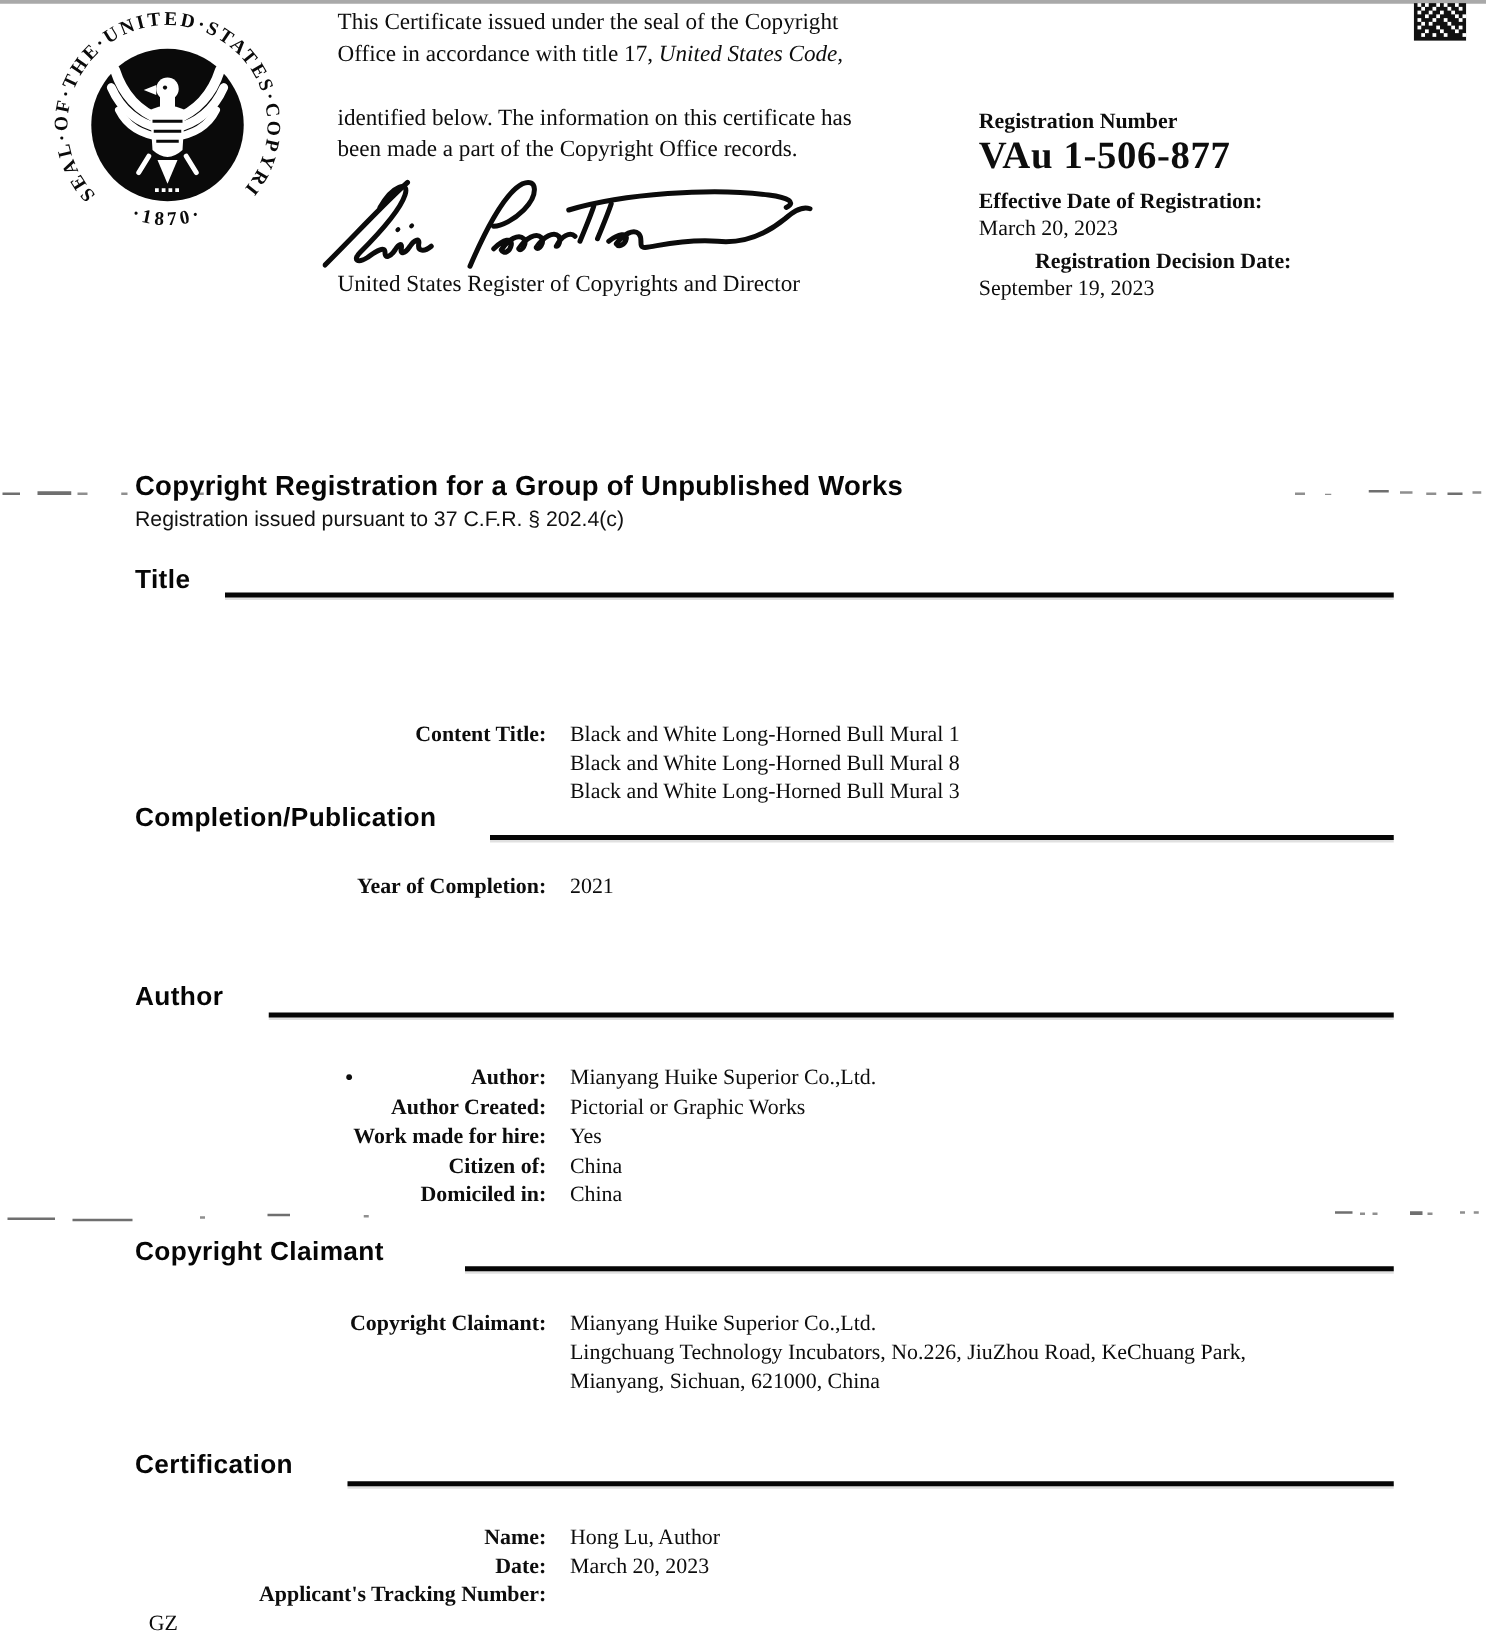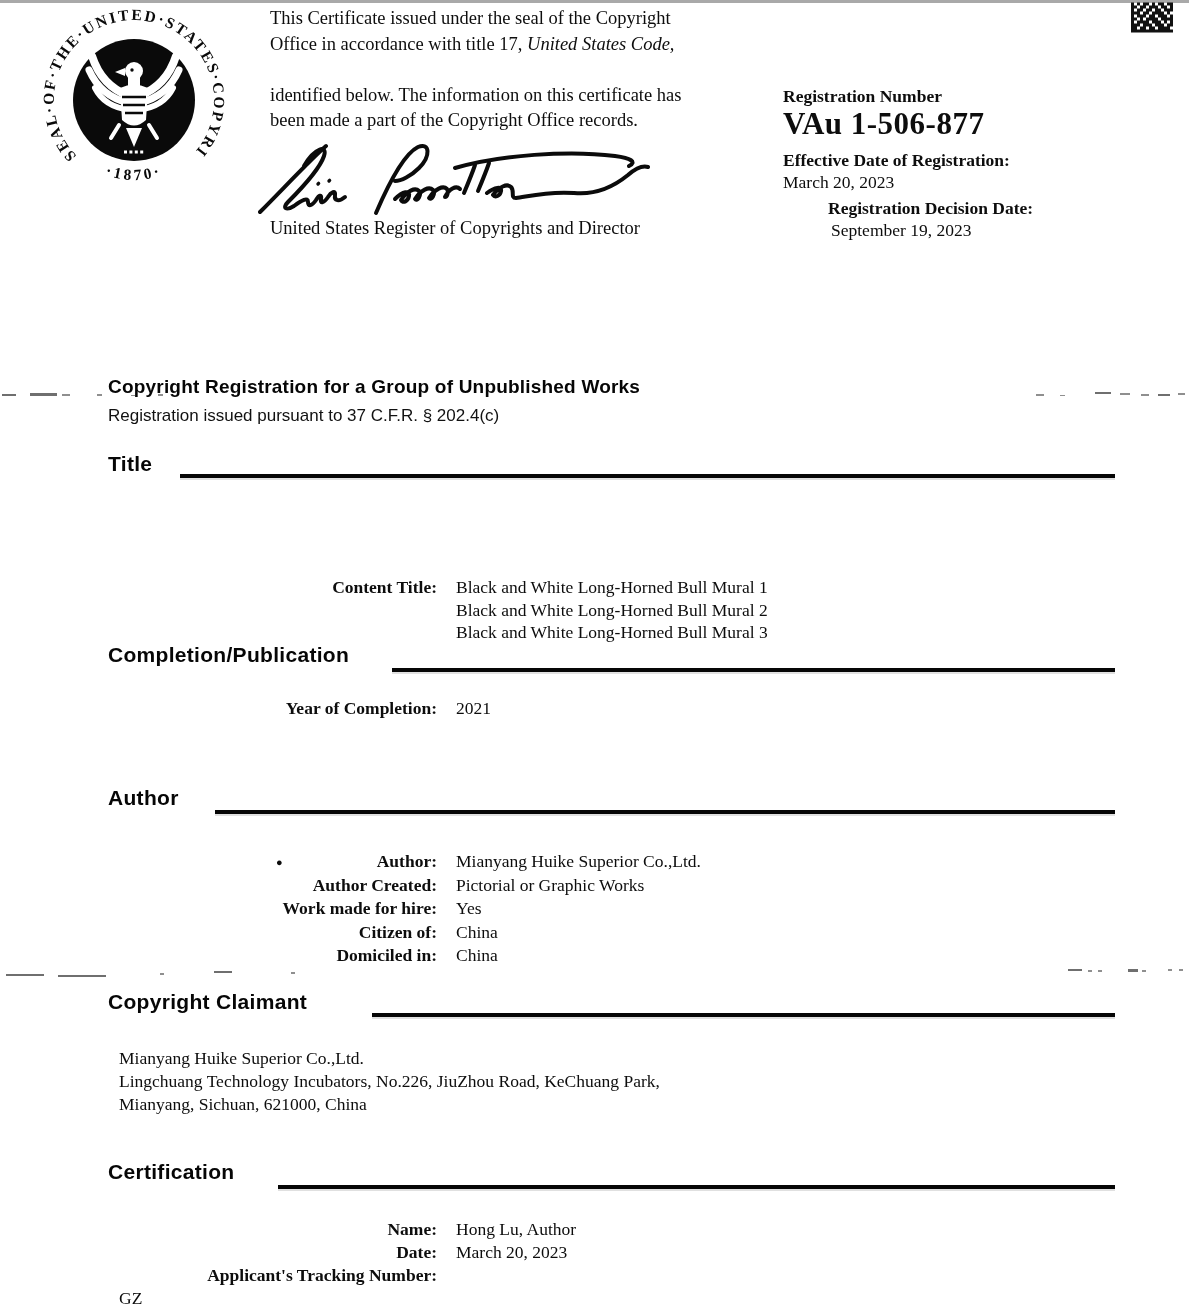--- a/index.html
+++ b/index.html
@@ -25,25 +25,25 @@
   .cert-text i{font-style:italic;}
   
   .sig{left:258px;top:140px;width:404px;height:78px;}
   .sig-caption{left:270px;top:218px;font-size:18.5px;}
   
   .reg-label{left:783px;top:86px;font-size:17.5px;font-weight:bold;}
   .reg-number{left:783px;top:106px;font-size:31px;font-weight:bold;letter-spacing:0.5px;}
   .reg-eff-label{left:783px;top:150px;font-size:17.5px;font-weight:bold;}
   .reg-eff-date{left:783px;top:172px;font-size:17.5px;}
   .reg-dec-label{left:828px;top:198px;font-size:17.5px;font-weight:bold;}
-  .reg-dec-date{left:783px;top:220px;font-size:17.5px;margin-left:48px;}
+  .reg-dec-date{left:783px;top:220px;font-size:17.5px;}
   
   .barcode{left:1131px;top:2px;width:42px;height:31px;}
   
-  .doc-title{left:108px;top:376px;font-family:"Liberation Sans",sans-serif;font-weight:bold;font-size:19px;letter-spacing:0.2px;color:#060606;}
+  .doc-title{left:108px;top:376px;font-family:"Liberation Sans",sans-serif;font-weight:bold;font-size:22px;letter-spacing:0.2px;color:#060606;}
   .doc-subtitle{left:108px;top:406px;font-family:"Liberation Sans",sans-serif;font-size:17px;color:#111;}
   
   .sec-head{font-family:"Liberation Sans",sans-serif;font-weight:bold;font-size:21px;letter-spacing:0.3px;color:#060606;}
   .rule{position:absolute;height:4px;background:#060606;box-shadow:0 2px 0 rgba(0,0,0,0.12);}
   
   .kv{position:absolute;left:100px;display:flex;font-size:17.5px;line-height:22.5px;}
   .kv .lbl{width:337px;text-align:right;font-weight:bold;}
   .kv .vals{margin-left:19px;}
   .kv .vals div{white-space:nowrap;}
   .bullet{position:absolute;font-size:11px;line-height:11px;}
@@ -183,21 +183,21 @@
   <div class="abs doc-title">Copyright Registration for a Group of Unpublished Works</div>
   <div class="abs doc-subtitle">Registration issued pursuant to 37 C.F.R. § 202.4(c)</div>
 
   <div class="abs sec-head" style="left:108px;top:452px;">Title</div>
   <div class="rule" style="left:180px;top:474px;width:935px;"></div>
 
   <div class="kv" style="top:576px;">
     <span class="lbl">Content Title:</span>
     <span class="vals">
       <div>Black and White Long-Horned Bull Mural 1</div>
-      <div>Black and White Long-Horned Bull Mural 2</div>
+      <div>Black and White Long-Horned Bull Mural 8</div>
       <div>Black and White Long-Horned Bull Mural 3</div>
     </span>
   </div>
 
   <div class="abs sec-head" style="left:108px;top:643px;">Completion/Publication</div>
   <div class="rule" style="left:392px;top:668px;width:723px;"></div>
 
   <div class="kv" style="top:697px;">
     <span class="lbl">Year of Completion:</span>
     <span class="vals">
@@ -252,20 +252,21 @@
     <div class="art d" style="left:1128px;top:969px;width:10px;height:3px;"></div>
     <div class="art" style="left:1142px;top:970px;width:4px;height:2px;"></div>
     <div class="art" style="left:1168px;top:969px;width:4px;height:2px;"></div>
     <div class="art" style="left:1179px;top:969px;width:4px;height:2px;"></div>
   </div>
 
   <div class="abs sec-head" style="left:108px;top:990px;">Copyright Claimant</div>
   <div class="rule" style="left:372px;top:1013px;width:743px;"></div>
 
   <div class="kv" style="top:1047px;line-height:23px;">
+    <span class="lbl">Copyright Claimant:</span>
     <span class="vals">
       <div>Mianyang Huike Superior Co.,Ltd.</div>
       <div>Lingchuang Technology Incubators, No.226, JiuZhou Road, KeChuang Park,</div>
       <div>Mianyang, Sichuan, 621000, China</div>
     </span>
   </div>
 
   <div class="abs sec-head" style="left:108px;top:1160px;">Certification</div>
   <div class="rule" style="left:278px;top:1185px;width:837px;"></div>
 

